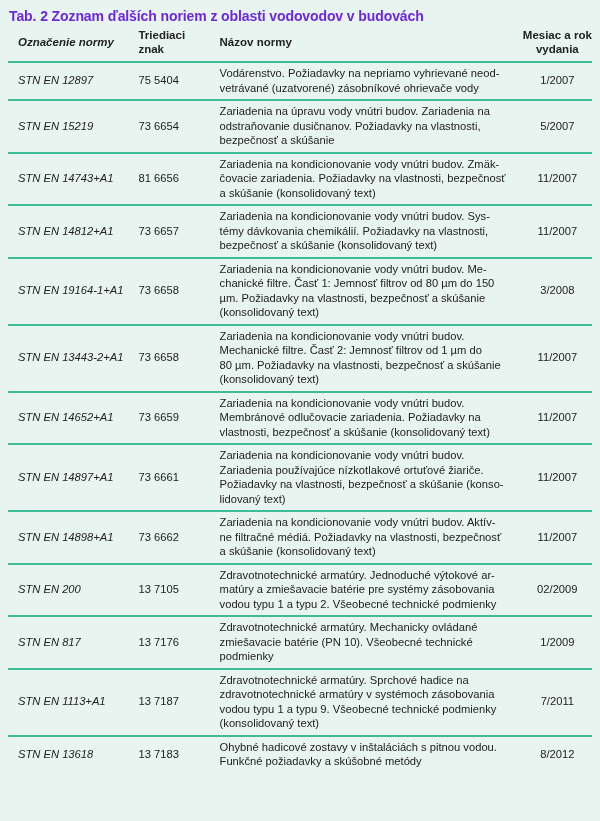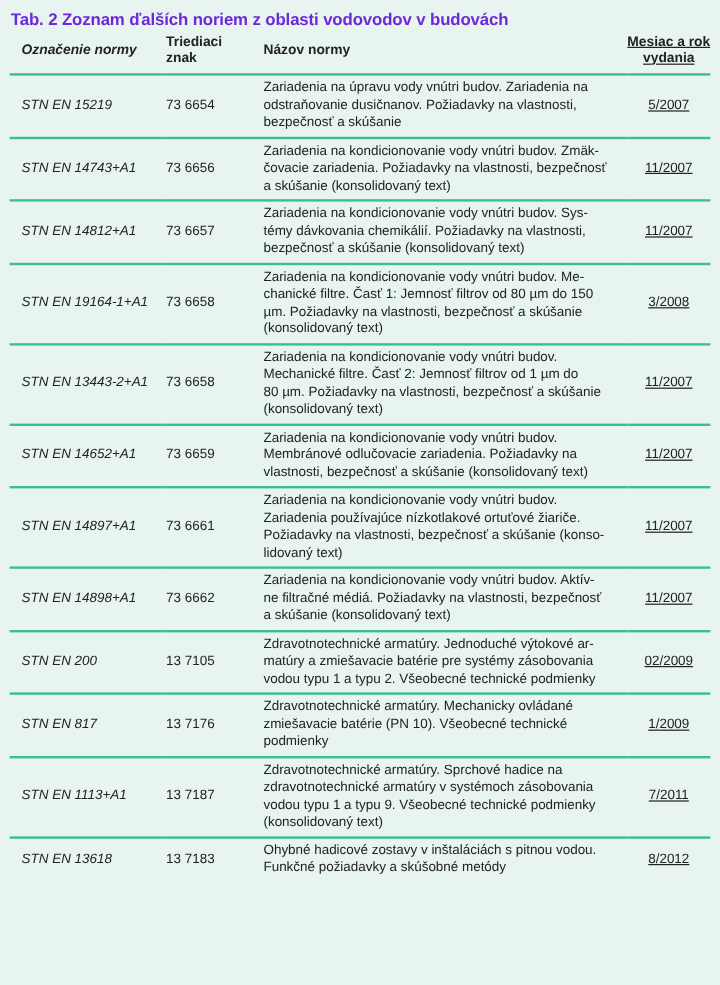--- a/index.html
+++ b/index.html
@@ -43,21 +43,21 @@
   td {
     vertical-align: middle;
     line-height: 14.5px;
     padding: 3px 0 4px 0;
     border-bottom: 2px solid #3dbd97;
   }
   tr.last td { border-bottom: none; }
   .c1 { width: 122px; padding-left: 10px; font-style: italic; }
   .c2 { width: 82px; }
   .c3 { width: 300px; padding-right: 8px; }
-  .c4 { text-align: center; width: 70px; text-decoration: underline; }
+  .c4 { text-align: center; width: 70px; }
   th.c4 { text-align: center; }
   .desc { display: block; white-space: pre-line; }
 </style>
 </head>
 <body>
 
 <div class="title">Tab. 2 Zoznam ďalších noriem z oblasti vodovodov v budovách</div>
 
 <table>
   <thead>
@@ -73,32 +73,41 @@
           <span class="desc">Názov normy</span>
         </th>
       <th class="c4">
           <span class="desc">Mesiac a rok
 vydania</span>
         </th>
     </tr>
   </thead>
   <tbody id="rows">
     <tr>
+        <td class="c1">STN EN 12897</td>
+        <td class="c2">75 5404</td>
+        <td class="c3">
+          <span class="desc">Vodárenstvo. Požiadavky na nepriamo vyhrievané neod-
+vetrávané (uzatvorené) zásobníkové ohrievače vody</span>
+        </td>
+        <td class="c4">1/2007</td>
+      </tr>
+    <tr>
         <td class="c1">STN EN 15219</td>
         <td class="c2">73 6654</td>
         <td class="c3">
           <span class="desc">Zariadenia na úpravu vody vnútri budov. Zariadenia na
 odstraňovanie dusičnanov. Požiadavky na vlastnosti,
 bezpečnosť a skúšanie</span>
         </td>
         <td class="c4">5/2007</td>
       </tr>
     <tr>
         <td class="c1">STN EN 14743+A1</td>
-        <td class="c2">73 6656</td>
+        <td class="c2">81 6656</td>
         <td class="c3">
           <span class="desc">Zariadenia na kondicionovanie vody vnútri budov. Zmäk-
 čovacie zariadenia. Požiadavky na vlastnosti, bezpečnosť
 a skúšanie (konsolidovaný text)</span>
         </td>
         <td class="c4">11/2007</td>
       </tr>
     <tr>
         <td class="c1">STN EN 14812+A1</td>
         <td class="c2">73 6657</td>

